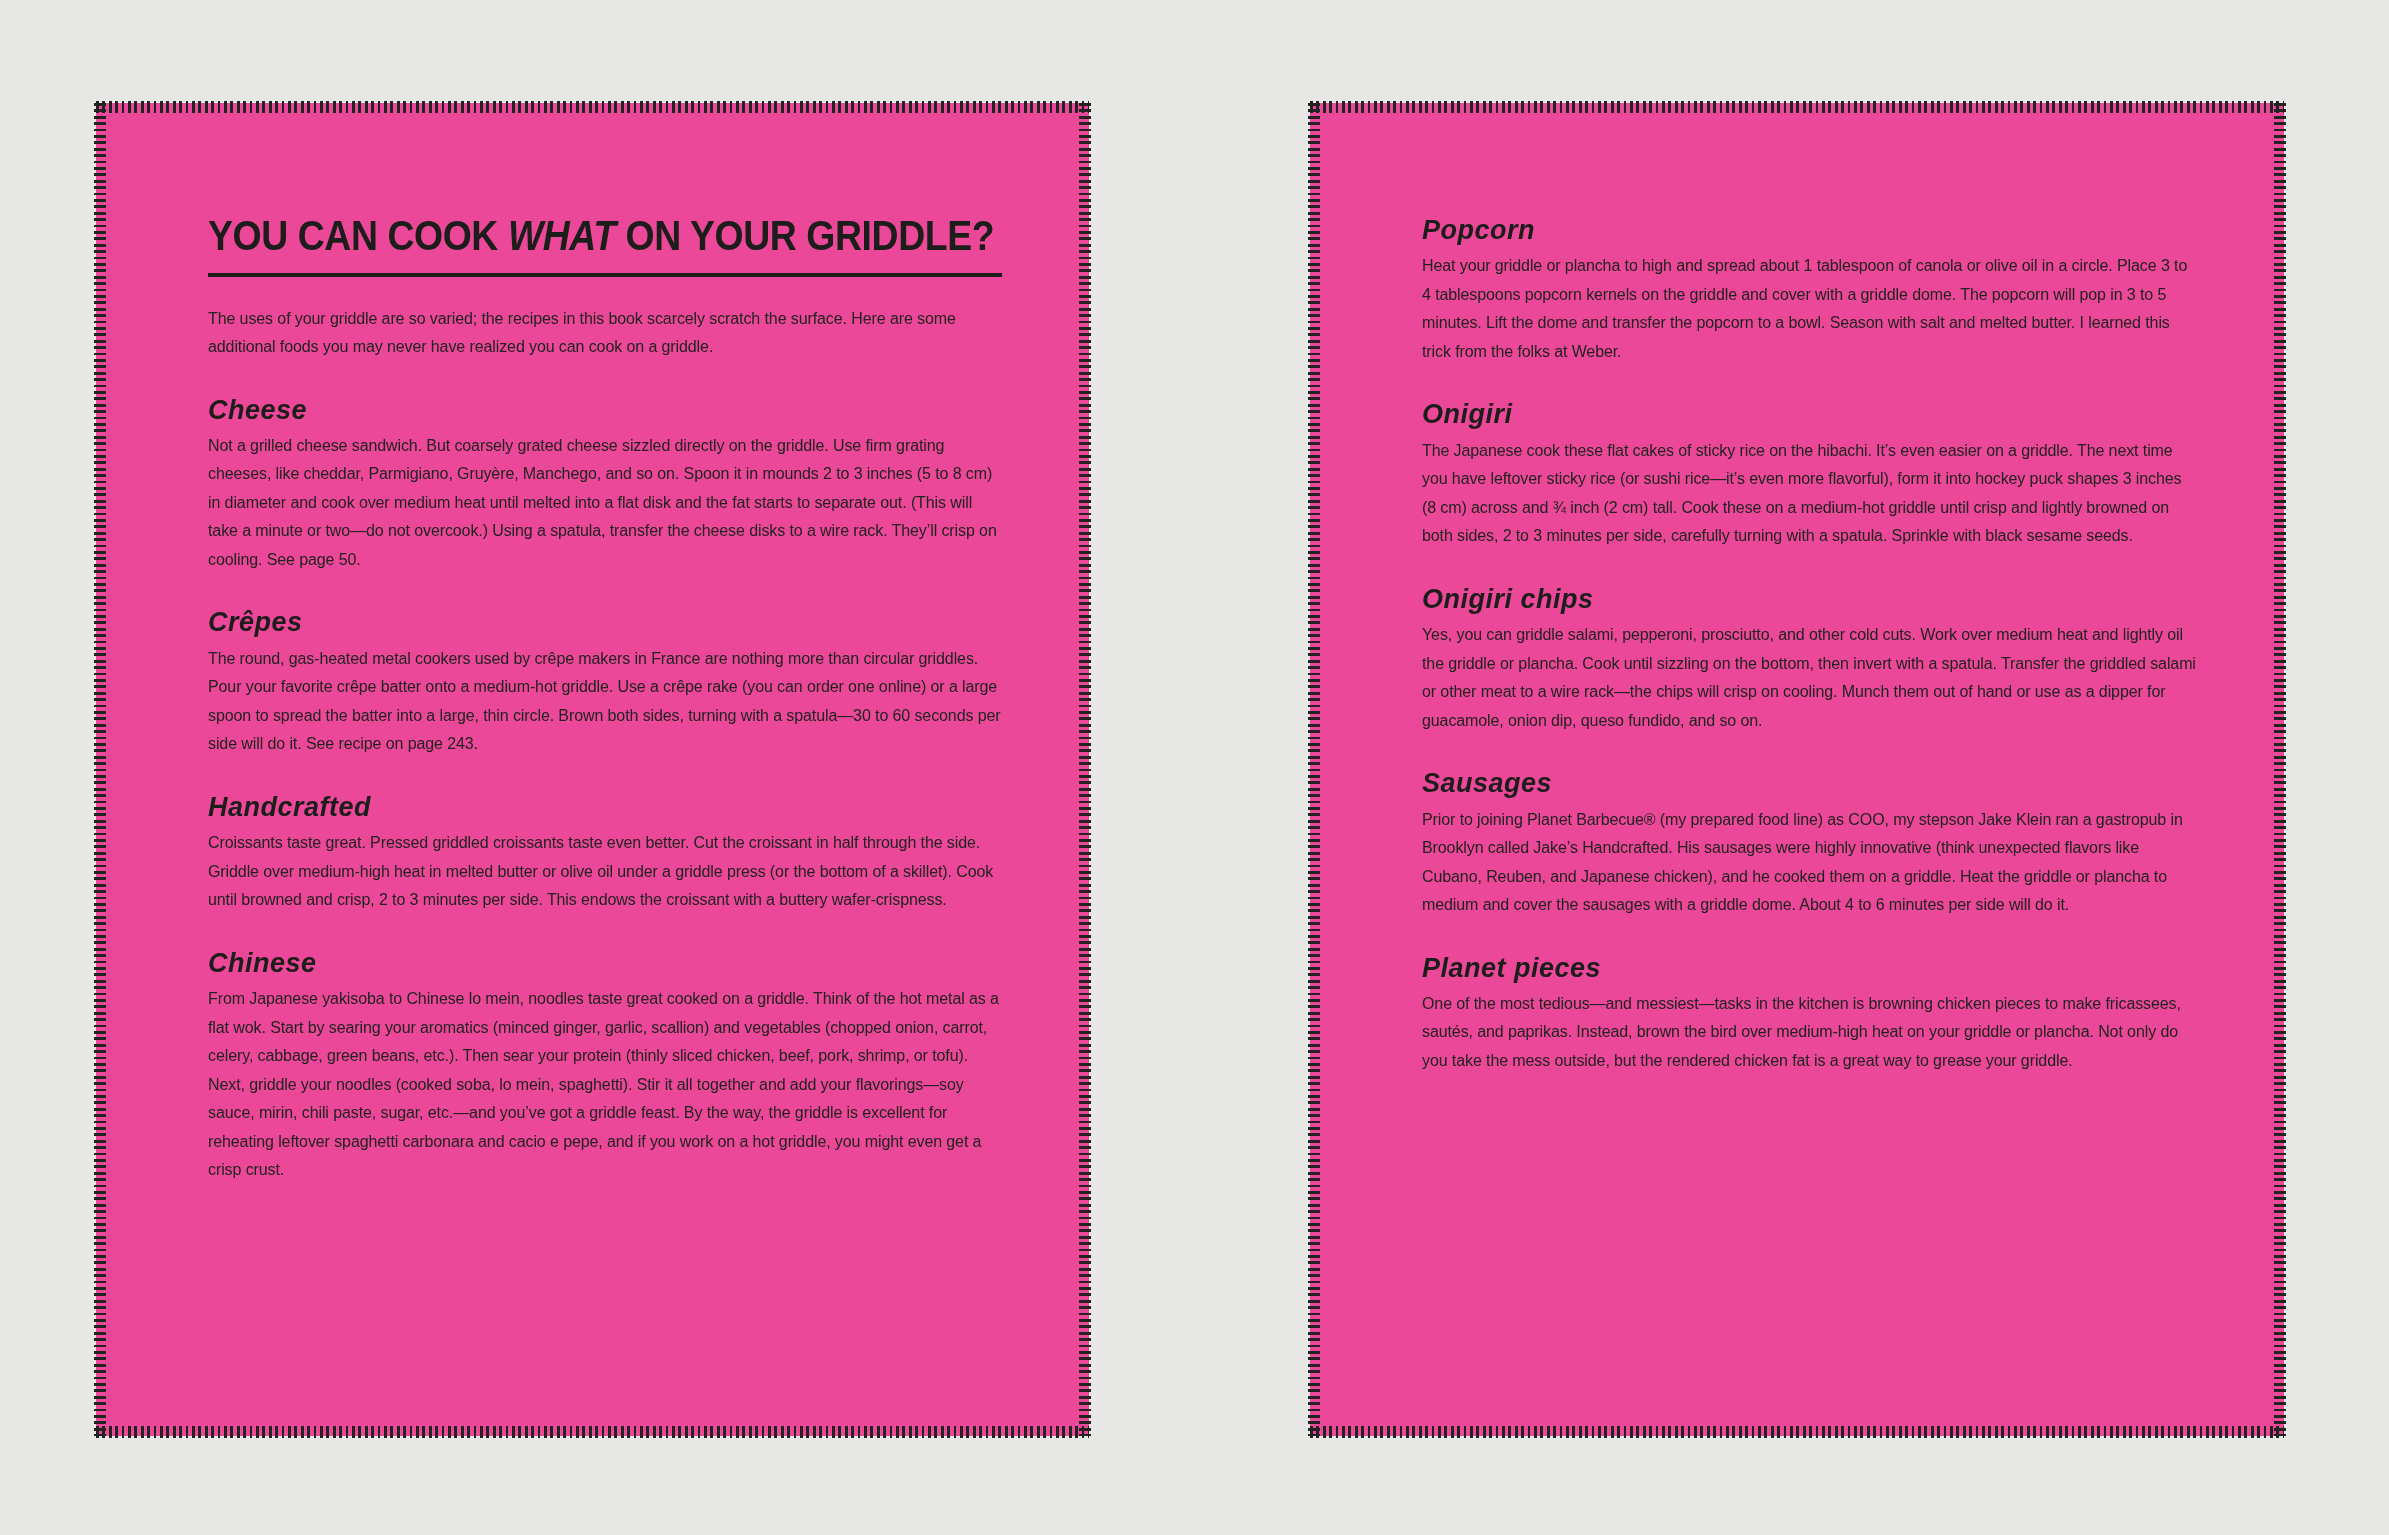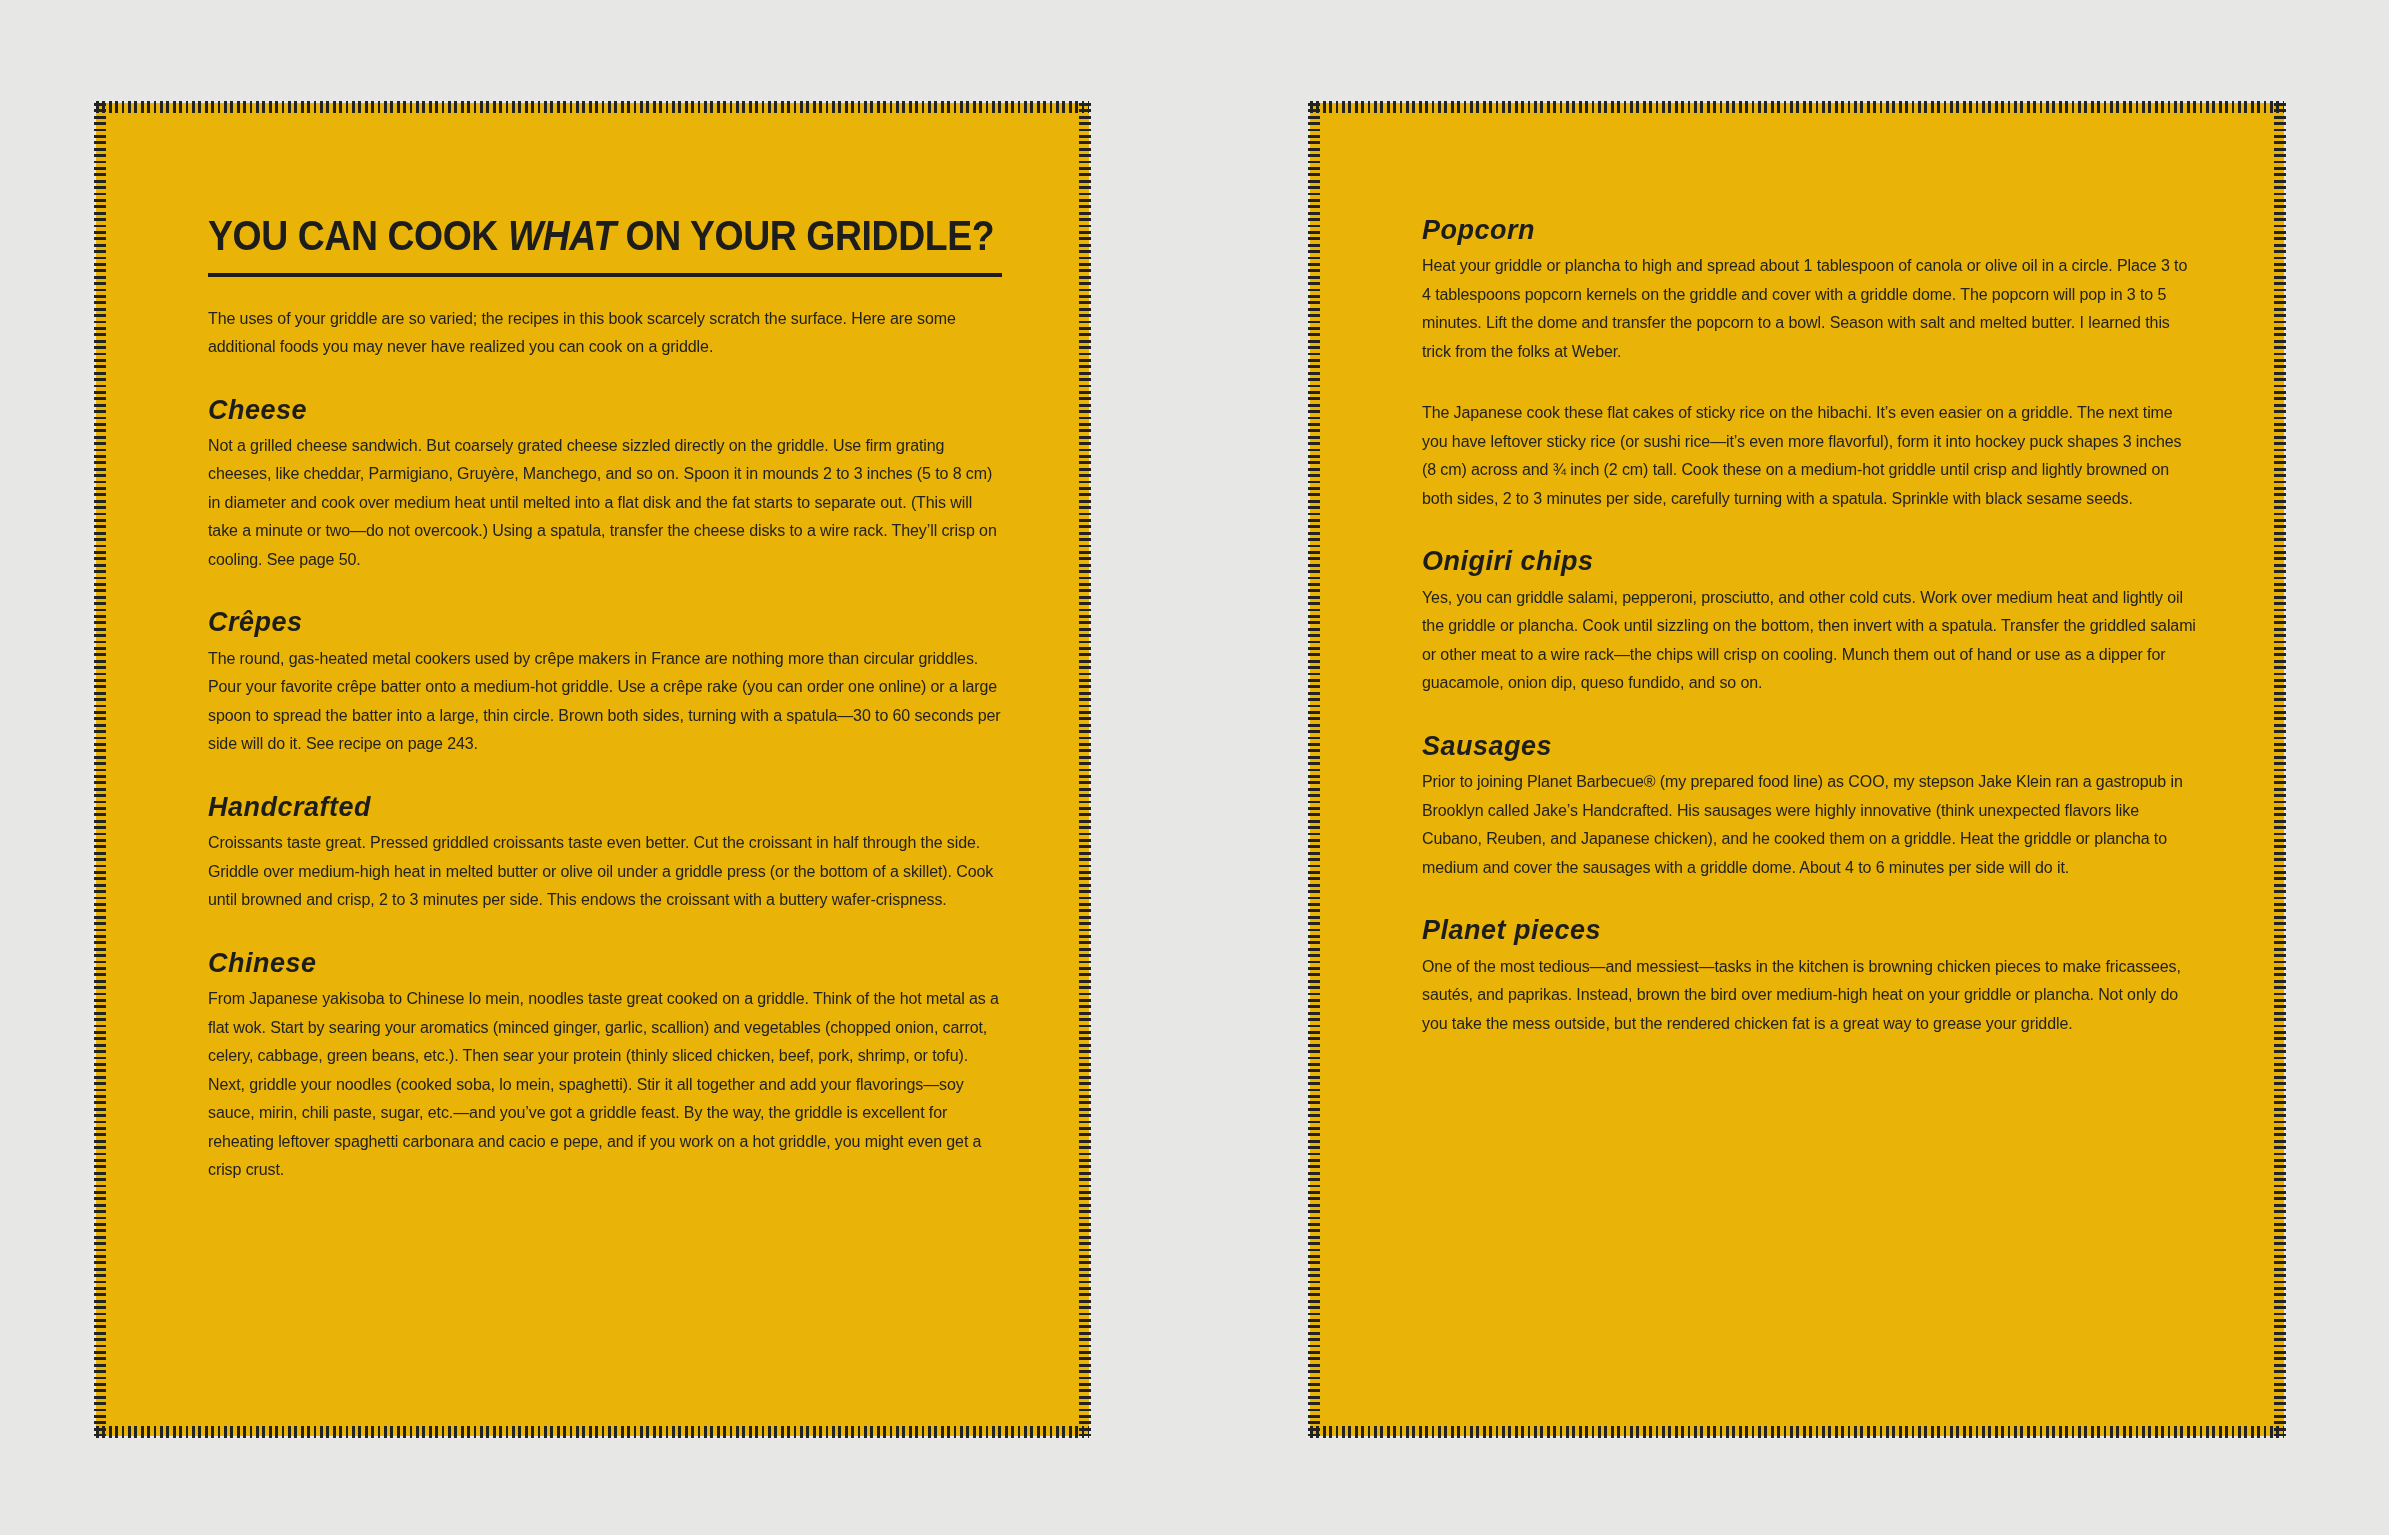--- a/index.html
+++ b/index.html
@@ -10,21 +10,21 @@
     height: 1536px;
     background: #e7e7e5;
     font-family: "Liberation Sans", sans-serif;
     color: #1d1d1b;
     overflow: hidden;
   }
   .page {
     position: absolute;
     top: 103px;
     height: 1333px;
-    background: #eab308;
+    background: #ec4899;
   }
   .page-left  { left: 96px;  width: 993px; }
   .page-right { left: 1310px; width: 974px; }
 
   
   .tick { position: absolute; pointer-events: none; }
   .tick-top, .tick-bottom {
     left: 0; right: 0; height: 12px;
     background-image: repeating-linear-gradient(to right, #222220 0 2.8px, transparent 2.8px 6.4px);
   }
@@ -124,20 +124,21 @@
     <div class="tick tick-left"></div>
     <div class="tick tick-right"></div>
 
     <div class="content content-right">
       <div class="section section-first">
         <h2 class="script">Popcorn</h2>
         <p class="body">Heat your griddle or plancha to high and spread about 1 tablespoon of canola or olive oil in a circle. Place 3 to 4 tablespoons popcorn kernels on the griddle and cover with a griddle dome. The popcorn will pop in 3 to 5 minutes. Lift the dome and transfer the popcorn to a bowl. Season with salt and melted butter. I learned this trick from the folks at Weber.</p>
       </div>
 
       <div class="section">
+        <h2 class="script">Onigiri</h2>
         <p class="body">The Japanese cook these flat cakes of sticky rice on the hibachi. It’s even easier on a griddle. The next time you have leftover sticky rice (or sushi rice—it’s even more flavorful), form it into hockey puck shapes 3 inches (8 cm) across and ¾ inch (2 cm) tall. Cook these on a medium-hot griddle until crisp and lightly browned on both sides, 2 to 3 minutes per side, carefully turning with a spatula. Sprinkle with black sesame seeds.</p>
       </div>
 
       <div class="section">
         <h2 class="script">Onigiri chips</h2>
         <p class="body">Yes, you can griddle salami, pepperoni, prosciutto, and other cold cuts. Work over medium heat and lightly oil the griddle or plancha. Cook until sizzling on the bottom, then invert with a spatula. Transfer the griddled salami or other meat to a wire rack—the chips will crisp on cooling. Munch them out of hand or use as a dipper for guacamole, onion dip, queso fundido, and so on.</p>
       </div>
 
       <div class="section">
         <h2 class="script">Sausages</h2>

